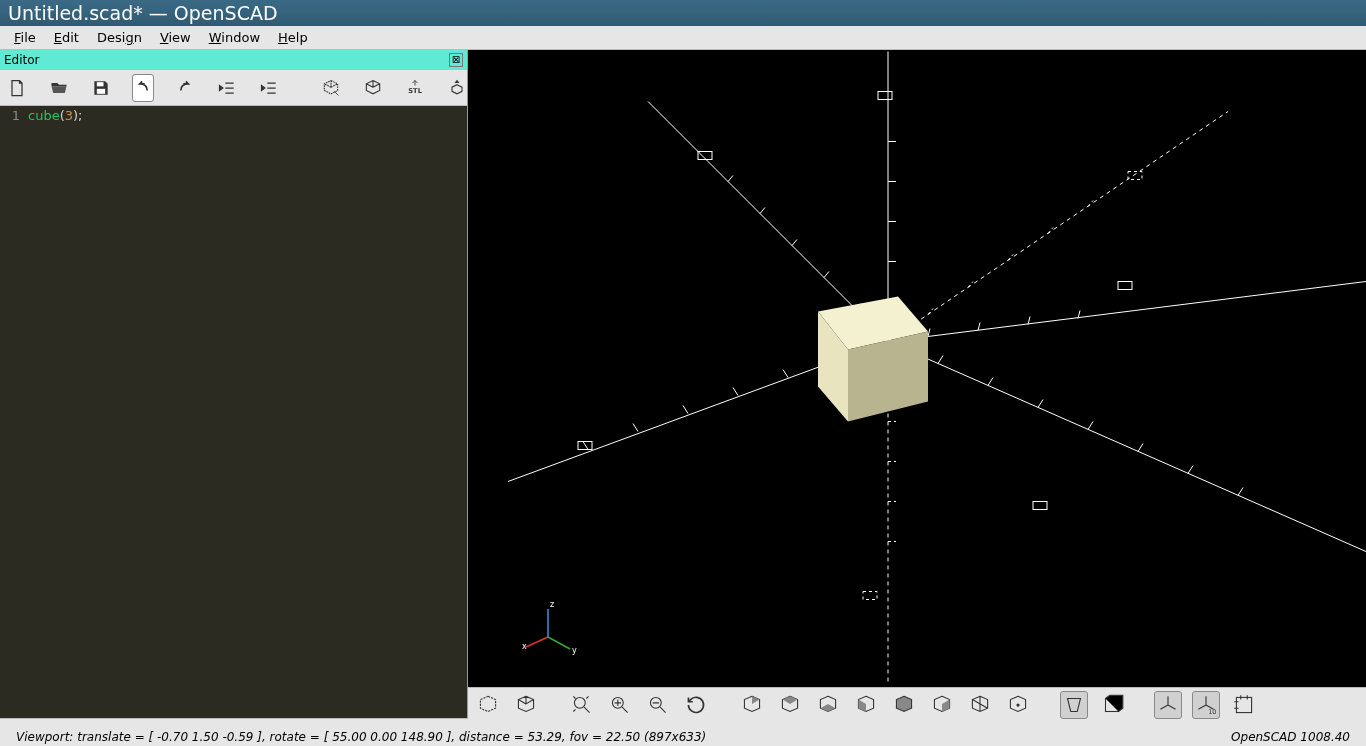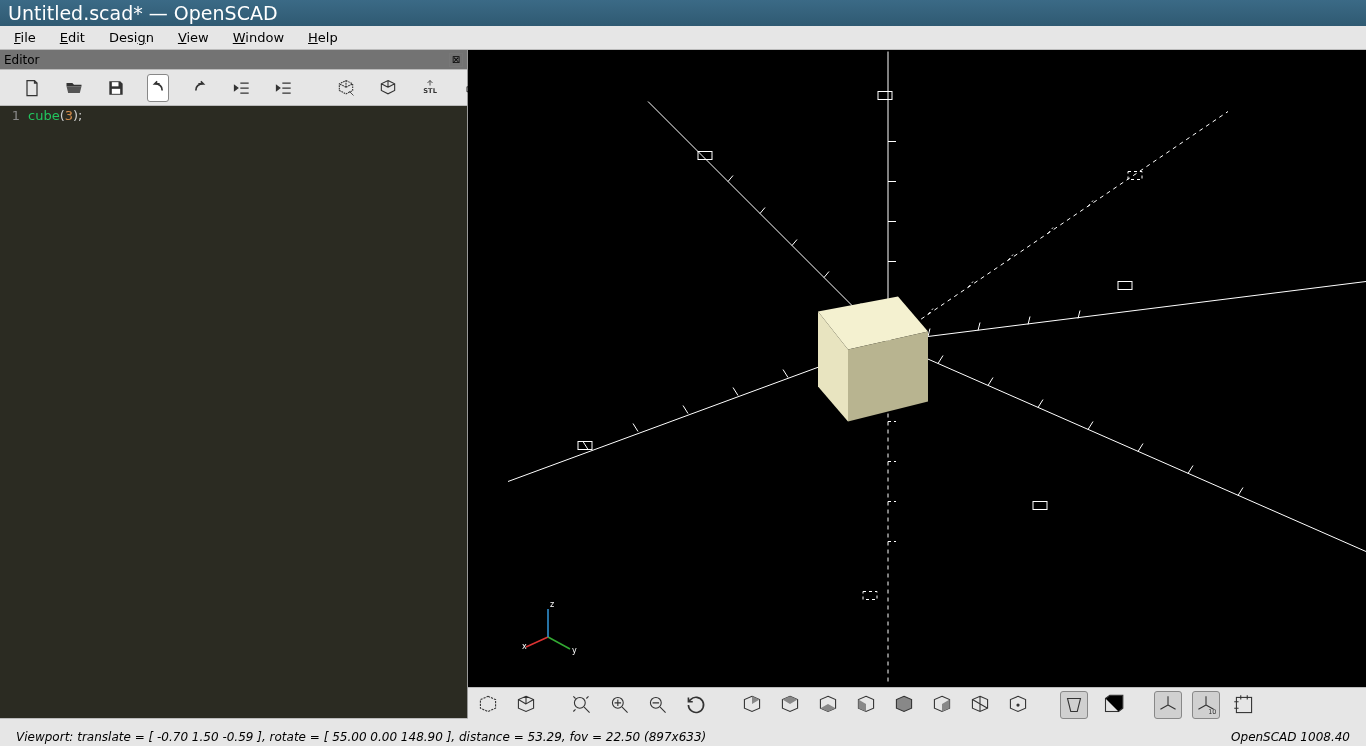--- a/index.html
+++ b/index.html
@@ -1,25 +1,25 @@
 <!DOCTYPE html>
 <html><head>
 <meta charset="utf-8">
 <style>
   * { margin:0; padding:0; box-sizing:border-box; font-family:"DejaVu Sans","Liberation Sans",sans-serif; }
   body { width:1366px; height:746px; background:#d6d6d6; overflow:hidden; font-size:13px; color:#000; }
   .titlebar { height:26px; background:linear-gradient(#3b6a86,#2f5a72); color:#fff; display:flex; align-items:center; padding:0 8px; font-size:19px; }
-  .menubar { height:24px; background:#e6e6e6; display:flex; align-items:center; padding:0 6px; gap:8px; border-bottom:1px solid #bbb;}
+  .menubar { height:24px; background:#e6e6e6; display:flex; align-items:center; padding:0 6px; gap:2px; border-bottom:1px solid #bbb;}
   .menu-item { padding:2px 8px; cursor:default;}
   .menu-item .ul { text-decoration:underline; }
   .workspace { display:flex; height:668px; }
   .editor-pane { width:468px; display:flex; flex-direction:column; background:#d6d6d6; border-right:1px solid #999;}
-  .editor-header { height:20px; background:#737373; display:flex; align-items:center; justify-content:space-between; padding:0 4px; font-size:12px; border-bottom:1px solid #bbb;}
+  .editor-header { height:20px; background:#5eead4; display:flex; align-items:center; justify-content:space-between; padding:0 4px; font-size:12px; border-bottom:1px solid #bbb;}
   .close-x { width:14px; height:14px; border:1px solid #777; font-size:10px; line-height:12px; text-align:center; cursor:default;}
-  .editor-toolbar { height:36px; background:#e6e6e6; display:flex; align-items:center; gap:20px; padding:0 21px; border-bottom:1px solid #bbb;}
+  .editor-toolbar { height:36px; background:#e6e6e6; display:flex; align-items:center; gap:20px; padding:0 6px; border-bottom:1px solid #bbb;}
   .tbtn { width:28px; height:28px; display:flex; align-items:center; justify-content:center; border:1px solid transparent; border-radius:3px; cursor:default;}
   .tbtn.active { border:1px solid #888; background:#fff;}
   .tbtn svg { width:20px; height:20px; }
   .code-area { flex:1; background:#2b2b22; display:flex; font-family:"DejaVu Sans Mono",monospace; font-size:13px;}
   .gutter { width:24px; background:#2b2b22; color:#888; text-align:right; padding:2px 4px;}
   .code { flex:1; padding:2px 4px; color:#ccc; white-space:pre;}
   .kw { color:#22c55e;} .paren{color:#ccc;} .num{color:#d28b4b;} .semi{color:#ccc;}
   .viewport-pane { flex:1; display:flex; flex-direction:column; background:#e6e6e6;}
   .view3d { flex:1; background:#000; position:relative;}
   .view-toolbar { height:34px; background:#e6e6e6; display:flex; align-items:center; gap:10px; padding:8px 6px; border-top:1px solid #bbb;}

